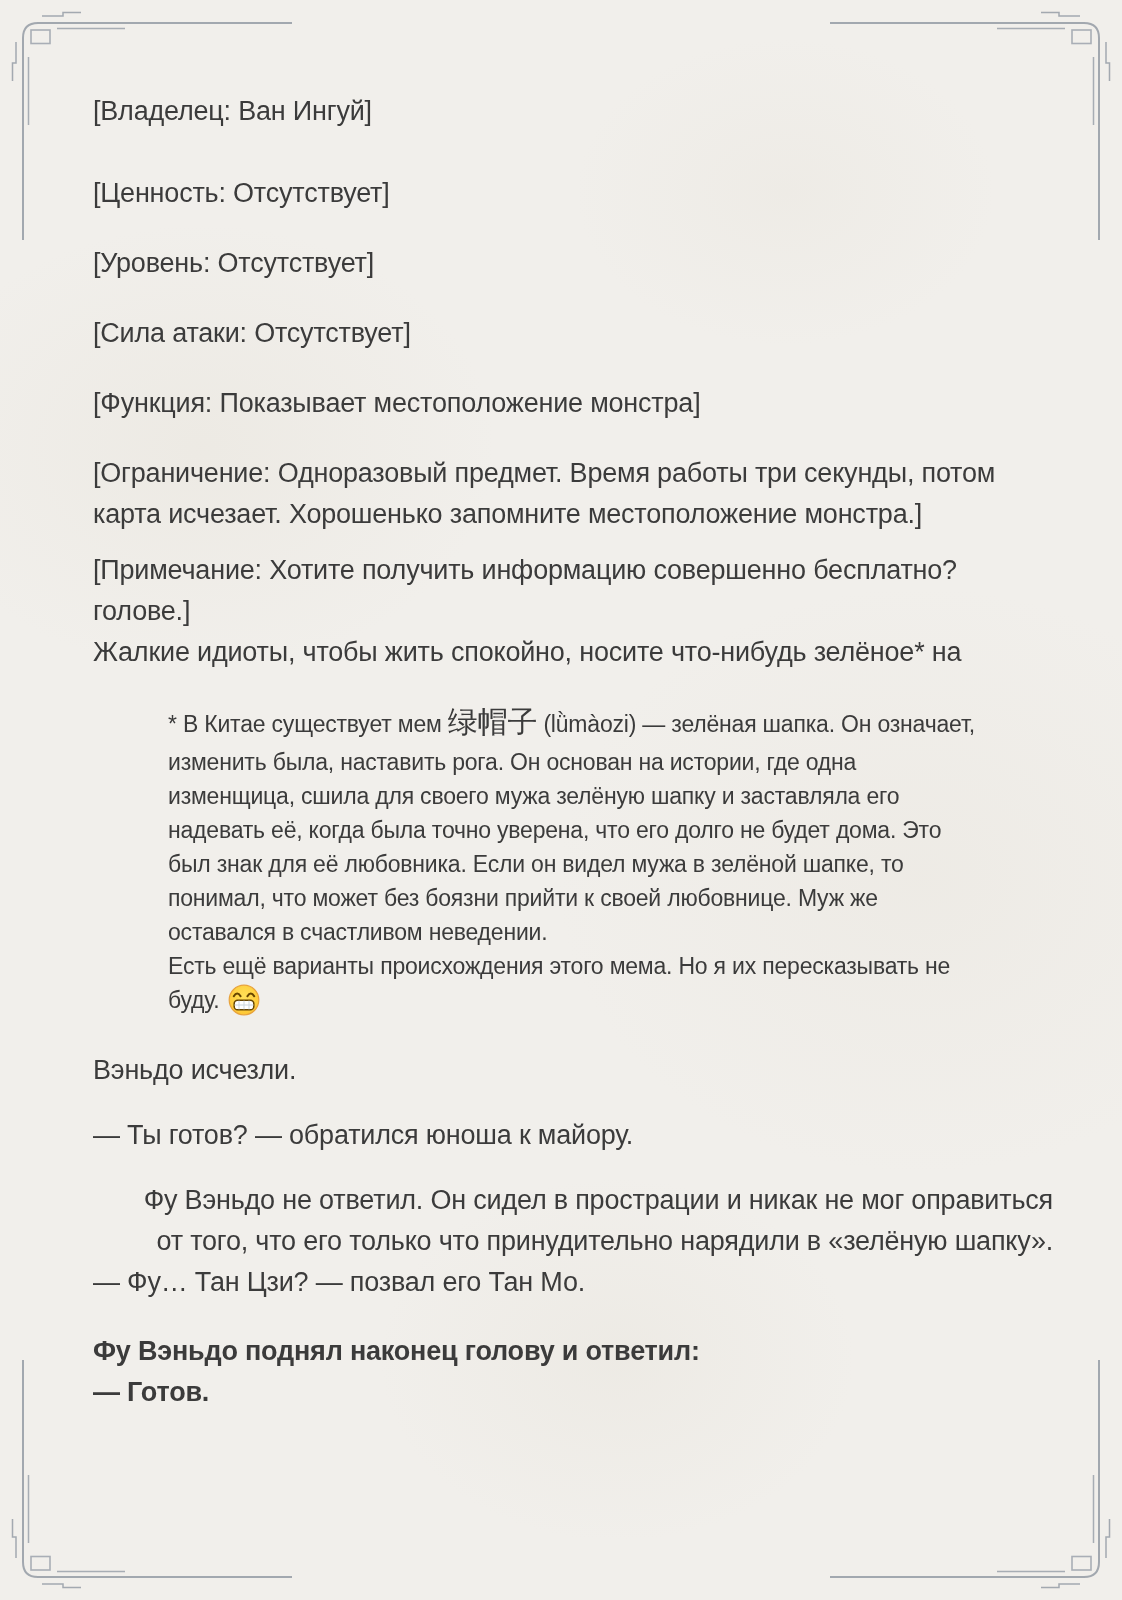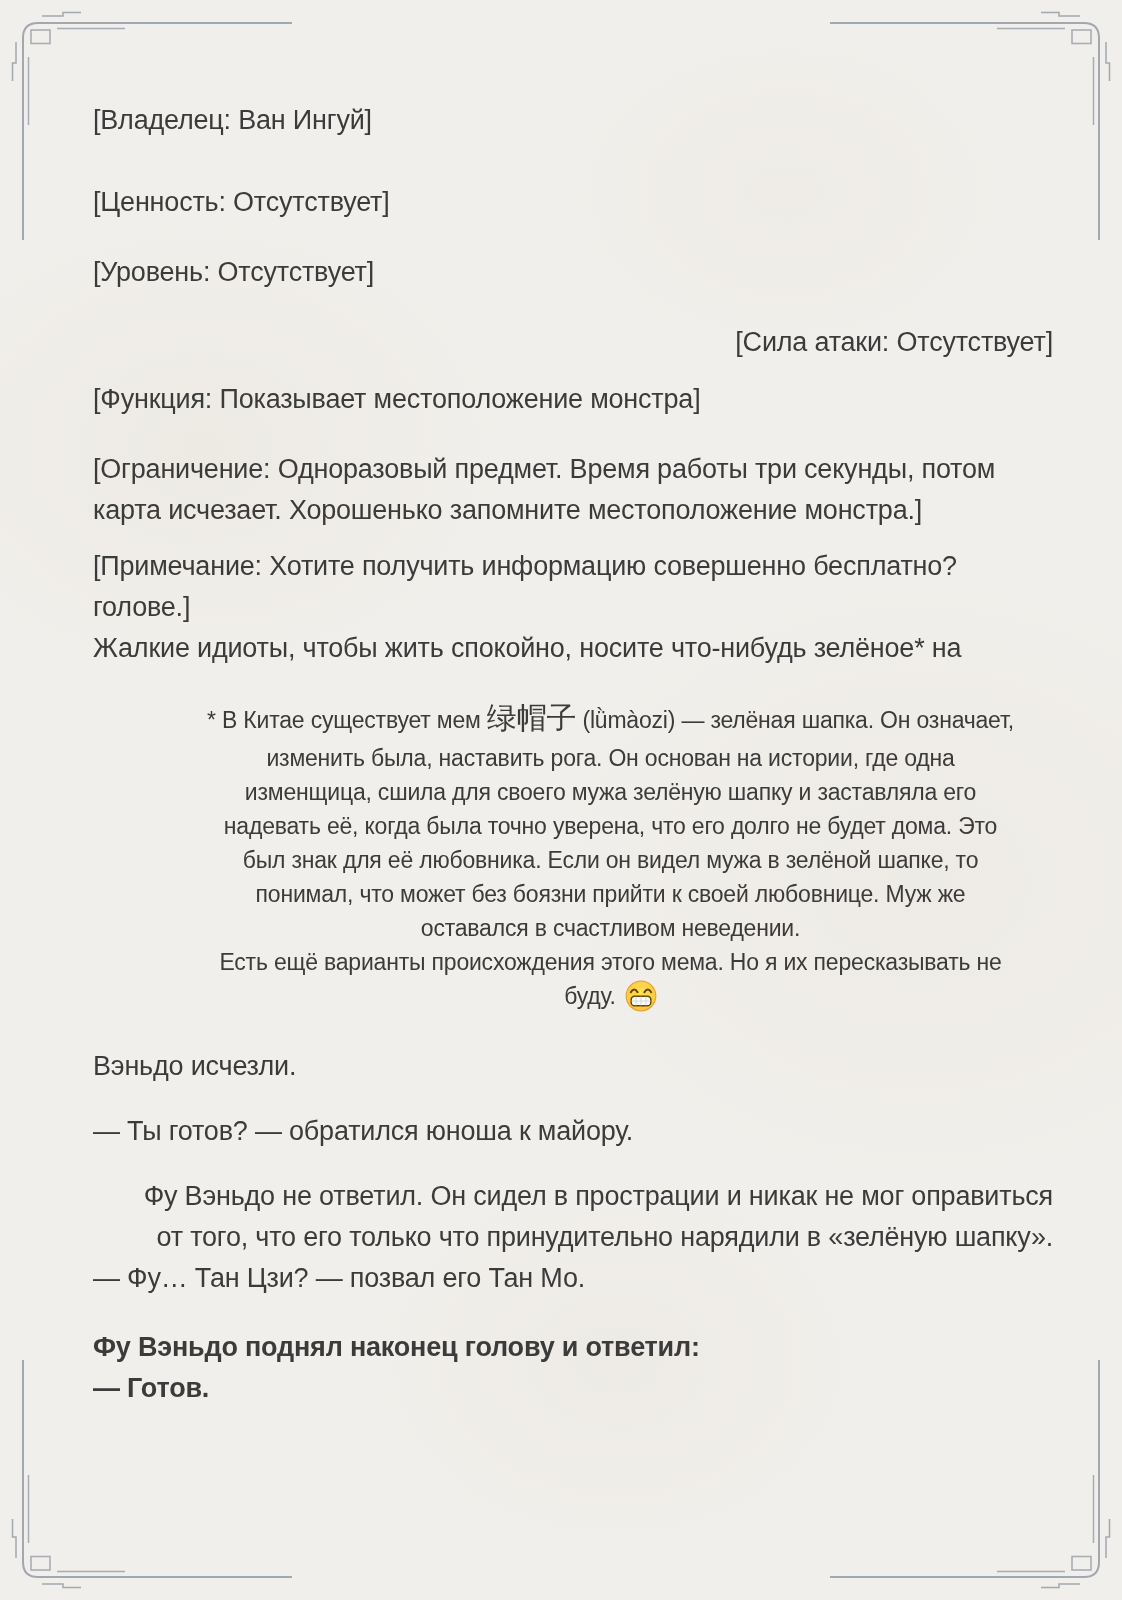--- a/index.html
+++ b/index.html
@@ -15,34 +15,34 @@
       radial-gradient(ellipse 300px 220px at 70% 12%, rgba(221,215,201,.15), transparent 70%);
     font-family:"Liberation Sans","DejaVu Sans",sans-serif;
     color:#3b3b3b;
   }
   .corner{position:absolute;width:300px;height:300px;pointer-events:none;}
   .corner.tl{top:0;left:0;}
   .corner.tr{top:0;right:0;transform:scaleX(-1);}
   .corner.bl{bottom:0;left:0;transform:scaleY(-1);}
   .corner.br{bottom:0;right:0;transform:scale(-1,-1);}
 
-  .content{position:absolute;top:13px;left:93px;width:960px;}
+  .content{position:absolute;top:4px;left:93px;width:960px;}
   .para{font-size:27px;line-height:41px;letter-spacing:-0.2px;}
   .para .line{white-space:nowrap;}
   .p-owner{margin-top:87px;}
   .p-value{margin-top:41px;}
   .p-level{margin-top:29px;}
-  .p-attack{margin-top:29px;text-align:right;}
-  .p-function{margin-top:16px;}
+  .p-attack{margin-top:29px;}
+  .p-function{margin-top:29px;}
   .p-limitation{margin-top:29px;}
   .p-note{margin-top:15px;}
 
   .footnote{
     margin-top:34px;margin-left:75px;
-    font-size:23px;line-height:34px;letter-spacing:-0.2px;text-align:center;
+    font-size:23px;line-height:34px;letter-spacing:-0.2px;
   }
   .footnote .line{white-space:nowrap;}
   .footnote .first-line{margin-bottom:4px;}
   .cjk{font-size:30px;line-height:30px;}
   .emoji{display:inline-block;width:32px;height:32px;vertical-align:-8px;margin-left:9px;}
 
   .p-story1{margin-top:33px;}
   .p-story2{margin-top:24px;}
   .p-story3{margin-top:24px;text-align:right;}
   .p-story4{}

